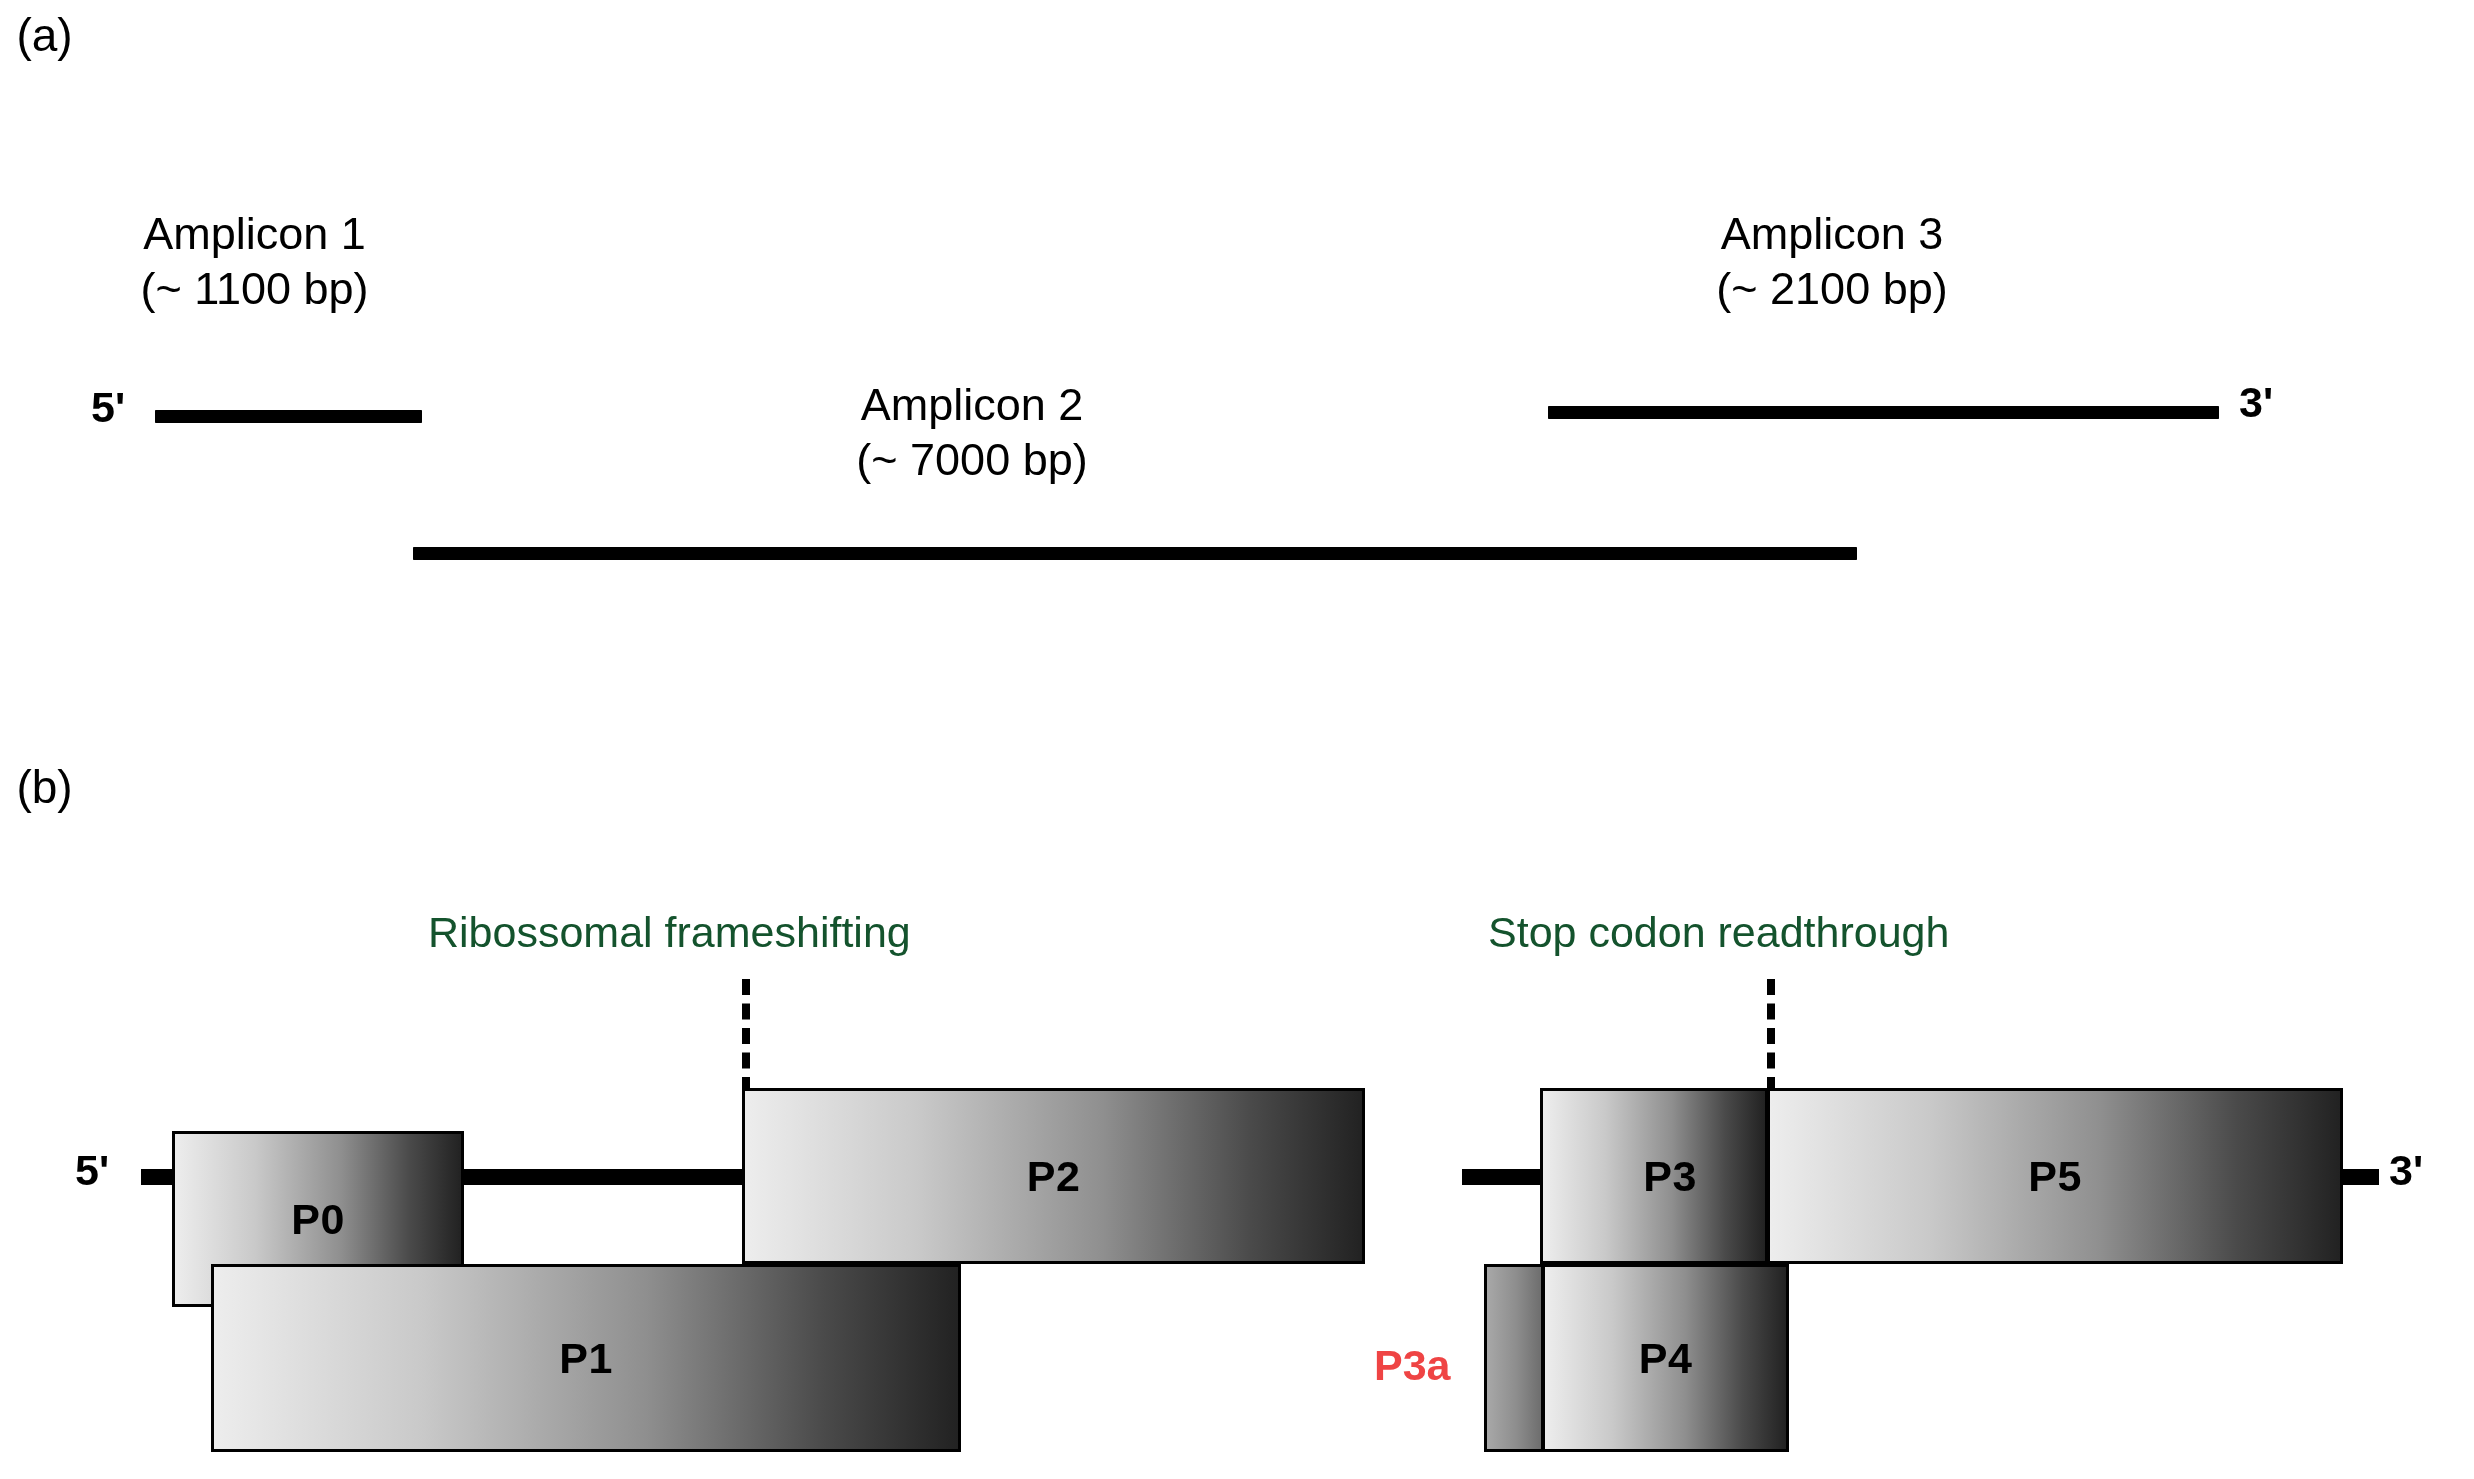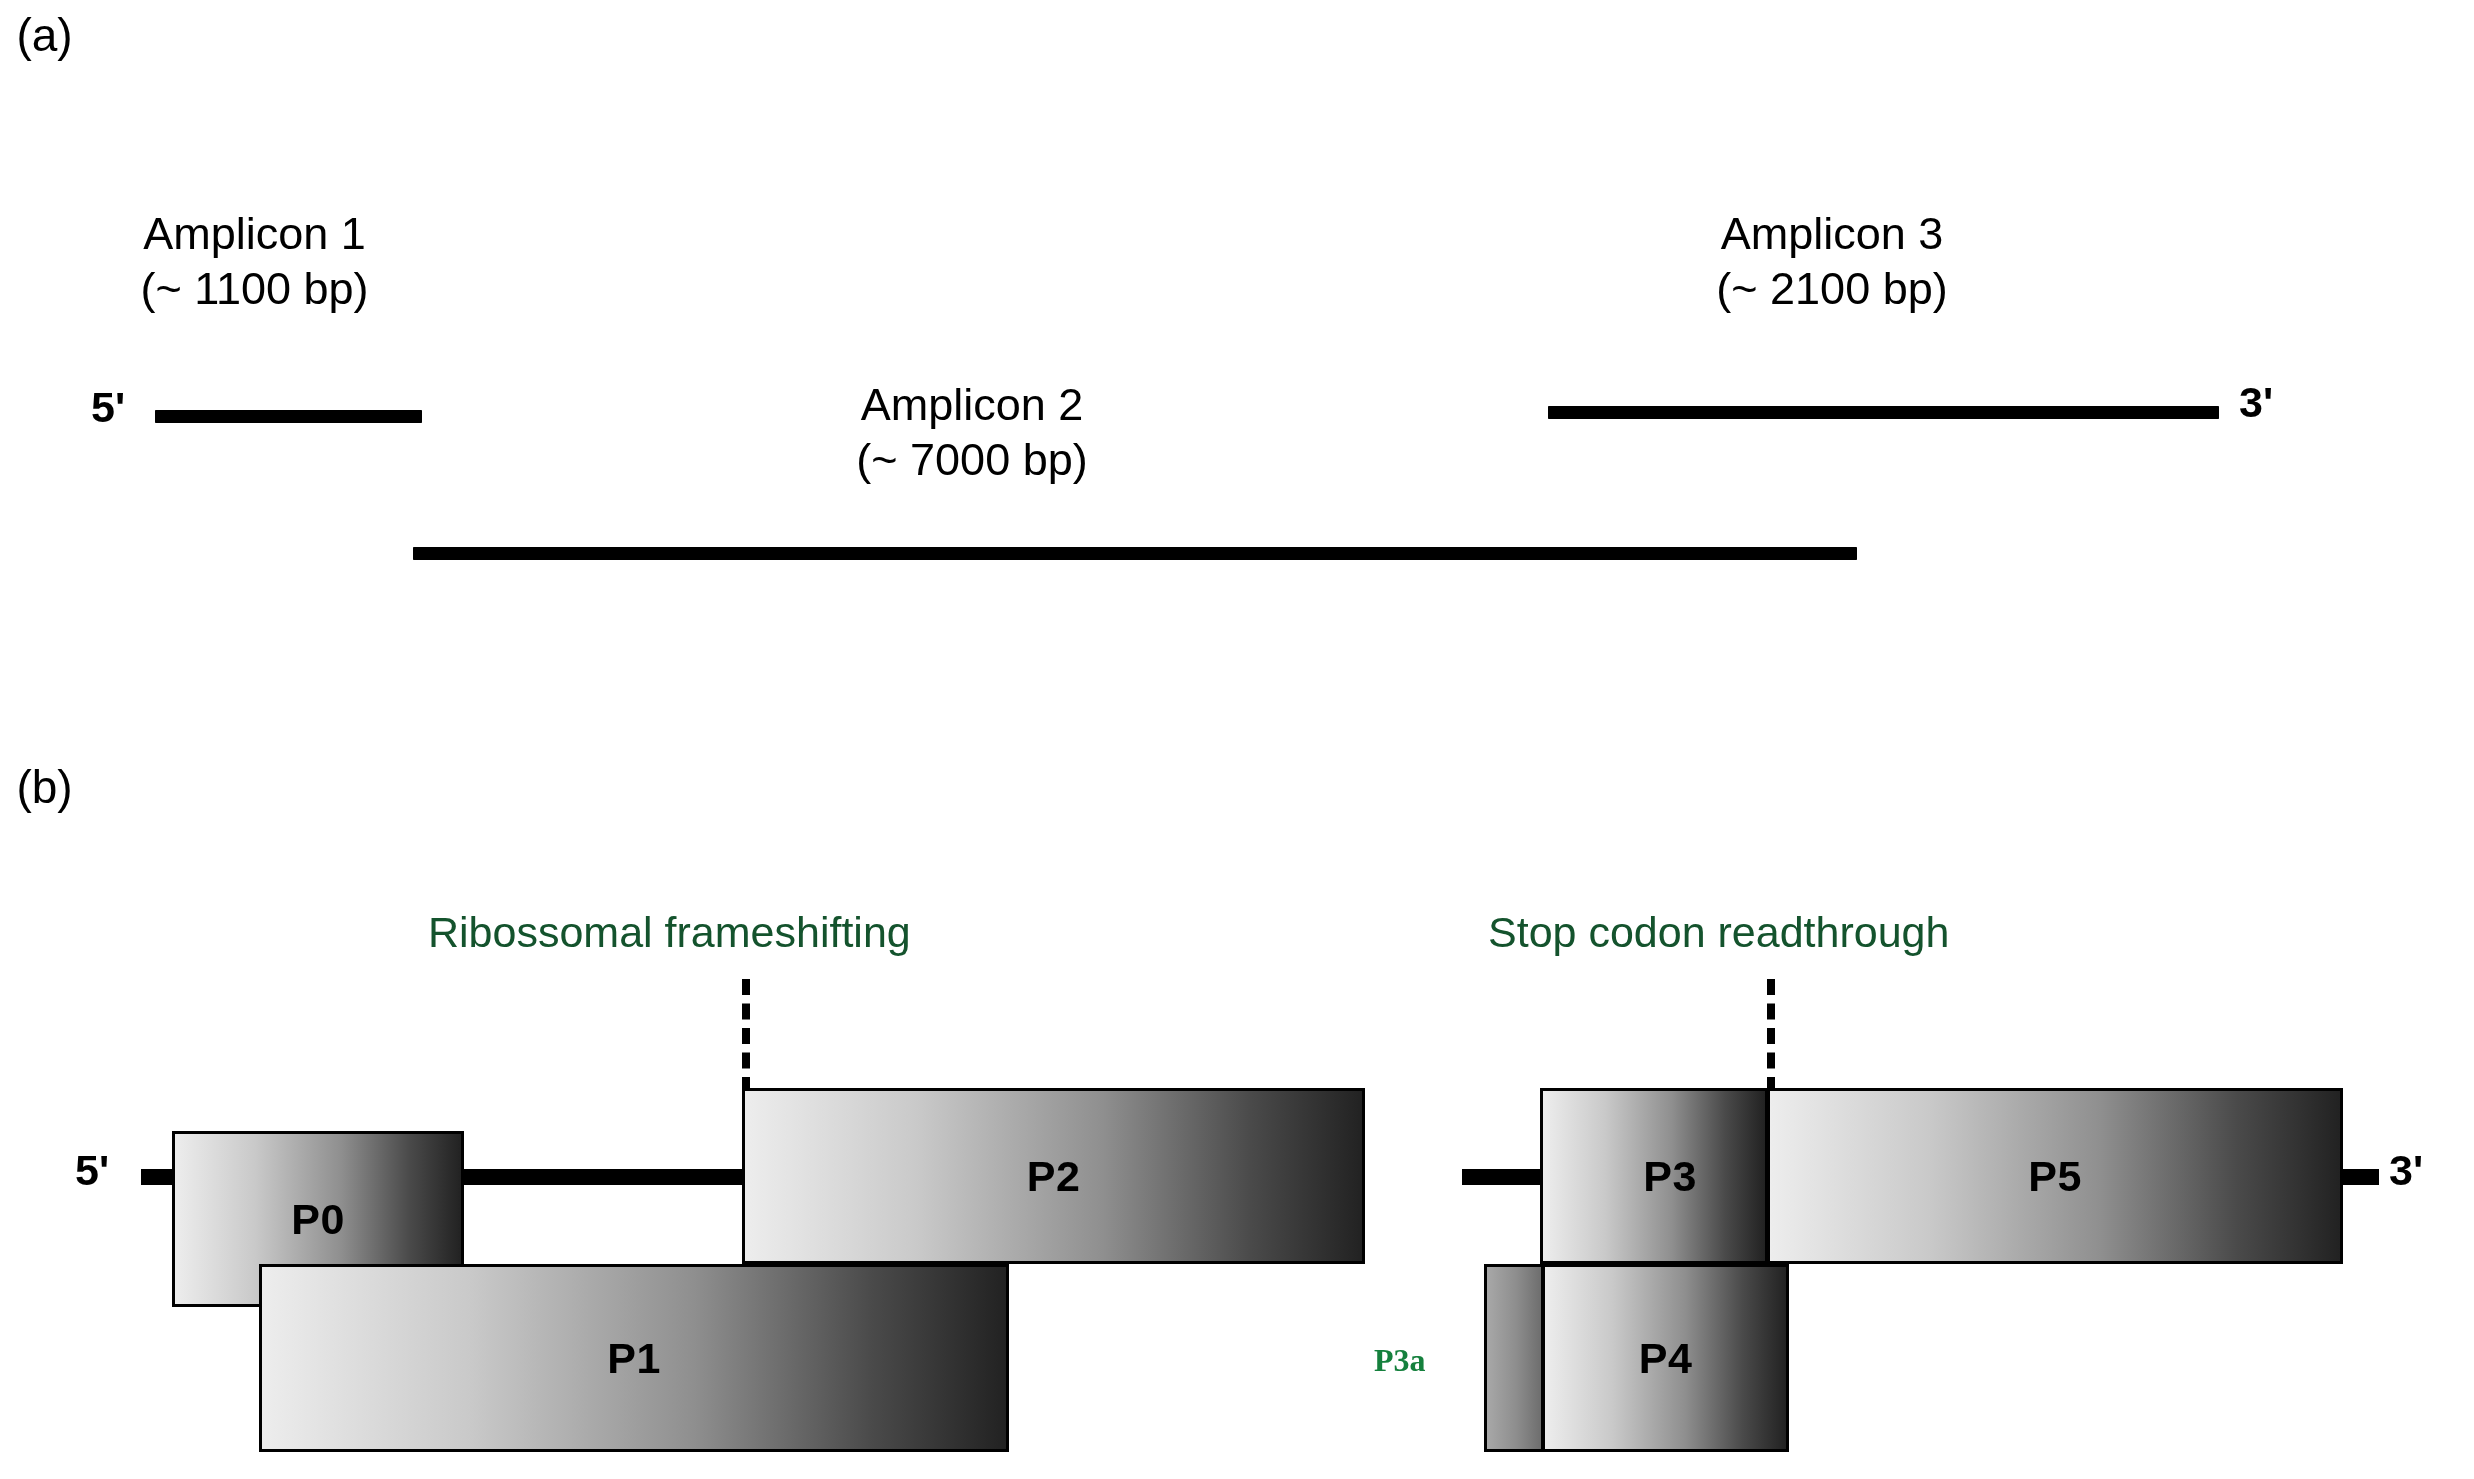--- a/index.html
+++ b/index.html
@@ -21,21 +21,21 @@
        background:linear-gradient(to right,#ededed 0%,#c9c9c9 28%,#8f8f8f 58%,#4a4a4a 82%,#222222 100%);
        display:flex;align-items:center;justify-content:center;}
   .orf span{font-size:43px;font-weight:bold;color:#000;letter-spacing:0.4px;}
 
   .orf.narrow{background:linear-gradient(to right,#a8a8a8 0%,#8d8d8d 55%,#6e6e6e 100%);}
 
   .annot{position:absolute;font-size:43px;line-height:1;color:#14532d;white-space:nowrap;}
 
   .dash{position:absolute;width:0;border-left:8.2px dashed #000;}
 
-  .sublabel{position:absolute;font-size:32px;font-weight:bold;line-height:1;color:#15803d;font-family:Liberation Serif, serif;}
+  .sublabel{position:absolute;font-size:43px;font-weight:bold;line-height:1;color:#ef4444;}
 </style>
 </head>
 <body>
 
 <div class="panel-tag" style="left:16.4px;top:12px;">(a)</div>
 
 <div class="ampl-label" style="left:105px;top:207px;width:299px;"><span>Amplicon 1</span><br><span>(~ 1100 bp)</span></div>
 
 <div class="ampl-label" style="left:815px;top:378px;width:314px;"><span>Amplicon 2</span><br><span>(~ 7000 bp)</span></div>
 
@@ -79,21 +79,21 @@
 <div class="orf" style="left:1540px;top:1088px;width:228px;height:176px;padding-left:32px;">
   <span>P3</span>
 </div>
 
 <div class="orf" style="left:1767px;top:1088px;width:576px;height:176px;">
   <span>P5</span>
 </div>
 
 <div class="end-label" style="left:2389px;top:1149px;">3'</div>
 
-<div class="orf" style="left:211px;top:1264px;width:750px;height:188px;margin-left:48px;">
+<div class="orf" style="left:211px;top:1264px;width:750px;height:188px;">
   <span>P1</span>
 </div>
 
 <div class="sublabel" style="left:1374px;top:1344px;">P3a</div>
 
 <div class="orf narrow" style="left:1484px;top:1264px;width:60px;height:188px;"></div>
 
 <div class="orf" style="left:1542px;top:1264px;width:247px;height:188px;">
   <span>P4</span>
 </div>

